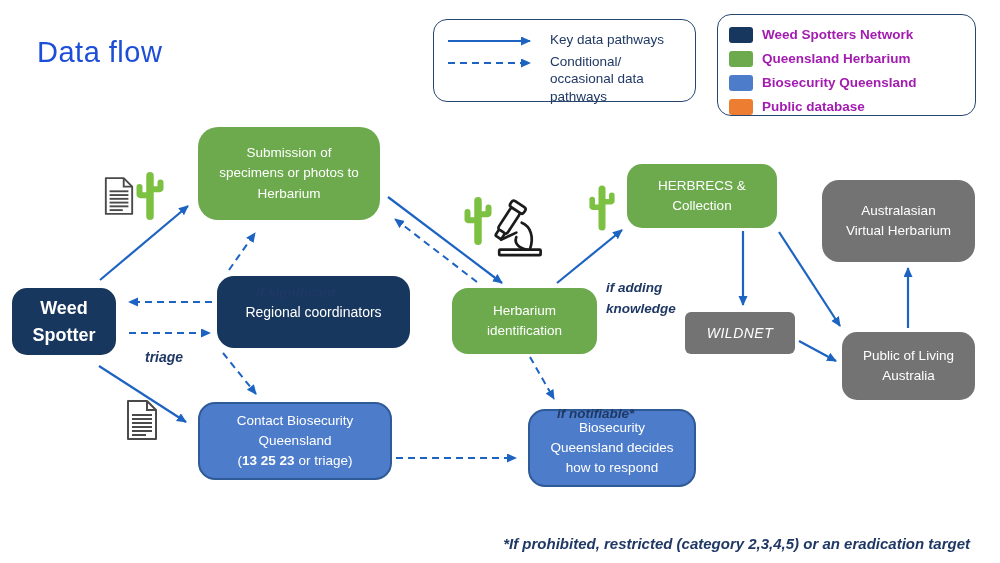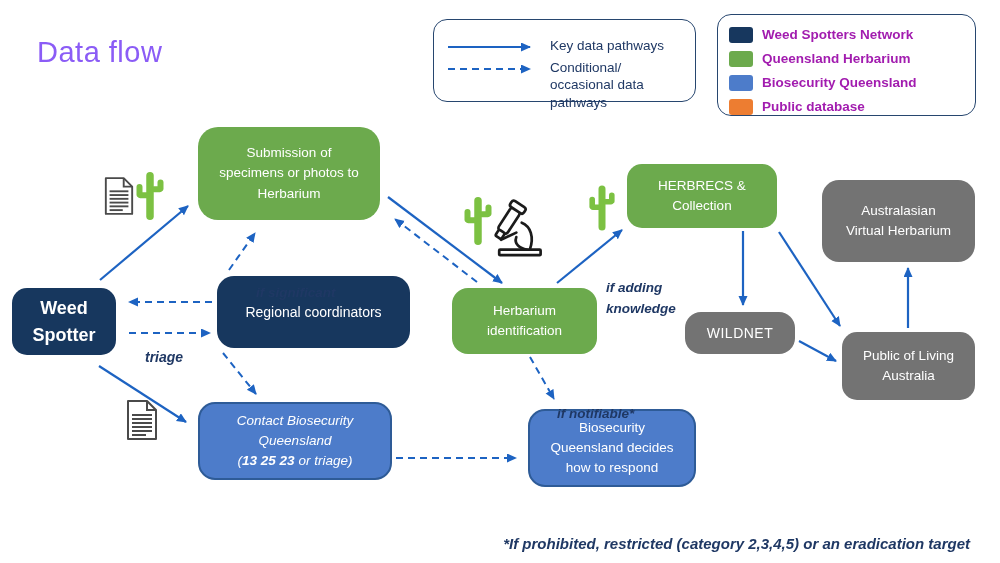--- a/index.html
+++ b/index.html
@@ -2,31 +2,31 @@
 <html><head>
 <meta charset="utf-8">
 <style>
   html,body{margin:0;padding:0;background:#fff;}
   .canvas{
     position:relative;width:1000px;height:563px;background:#ffffff;overflow:hidden;
     font-family:"Liberation Sans",sans-serif;
   }
   .title{
     position:absolute;left:37px;top:36px;font-size:29px;font-weight:400;
-    color:#8b5cf6;letter-spacing:.5px;
+    color:#1d4ed8;letter-spacing:.5px;
   }
   svg.edges{position:absolute;left:0;top:0;width:1000px;height:563px;}
   .edge{stroke:#1D63C2;fill:none;}
   .edge.solid{stroke-width:2.2;}
   .edge.dashed{stroke-width:2;stroke-dasharray:7 5;}
   .legend{
     position:absolute;border:1.6px solid #27466F;border-radius:14px;
     background:#fff;box-sizing:border-box;color:#1F3864;
   }
-  .legend-pathways{left:433px;top:19px;width:263px;height:83px;padding:17px 12px;}
+  .legend-pathways{left:433px;top:19px;width:263px;height:83px;padding:11px 12px;}
   .lrow{display:flex;align-items:flex-start;gap:8px;margin-bottom:4px;}
   .lrow svg{flex:0 0 auto;margin-top:4px;}
   .lrow .ltext{font-size:13.5px;line-height:1.3;max-width:140px;}
   .legend-orgs{left:717px;top:14px;width:259px;height:102px;padding:9px 11px;}
   .orow{display:flex;align-items:center;gap:9px;height:21px;margin-bottom:3px;}
   .sw{width:24px;height:16px;border-radius:3px;flex:0 0 auto;}
   .sw0{background:#17375E;}
   .sw1{background:#6CAA4D;}
   .sw2{background:#4D7CCA;}
   .sw3{background:#ED7D31;}
@@ -122,36 +122,36 @@
 
   <div class="node navy" style="left:12px;top:288px;width:104px;height:67px;border-radius:15px;font-size:18px;font-weight:700;line-height:1.45;">
     <span>Weed
 Spotter</span>
   </div>
 
   <div class="node navy" style="left:217px;top:276px;width:193px;height:72px;border-radius:17px;font-size:14px;">
     <span>Regional coordinators</span>
   </div>
 
-  <div class="node blue" style="left:198px;top:402px;width:194px;height:78px;border-radius:17px;font-style:italic;">
+  <div class="node blue" style="left:198px;top:402px;width:194px;height:78px;border-radius:17px;">
     <span><span>Contact Biosecurity
 Queensland</span><br><span>(</span><b>13 25 23</b><span> or triage)</span></span>
   </div>
 
   <div class="node green" style="left:452px;top:288px;width:145px;height:66px;border-radius:16px;">
     <span>Herbarium
 identification</span>
   </div>
 
   <div class="node green" style="left:627px;top:164px;width:150px;height:64px;border-radius:15px;">
     <span>HERBRECS &amp;
 Collection</span>
   </div>
 
-  <div class="node orange" style="left:685px;top:312px;width:110px;height:42px;border-radius:16px;font-size:14px;letter-spacing:.5px;">
+  <div class="node orange" style="left:685px;top:312px;width:110px;height:42px;border-radius:6px;font-size:14px;letter-spacing:.5px;font-style:italic;">
     <span>WILDNET</span>
   </div>
 
   <div class="node orange" style="left:822px;top:180px;width:153px;height:82px;border-radius:17px;">
     <span>Australasian
 Virtual Herbarium</span>
   </div>
 
   <div class="node orange" style="left:842px;top:332px;width:133px;height:68px;border-radius:15px;">
     <span>Public of Living

